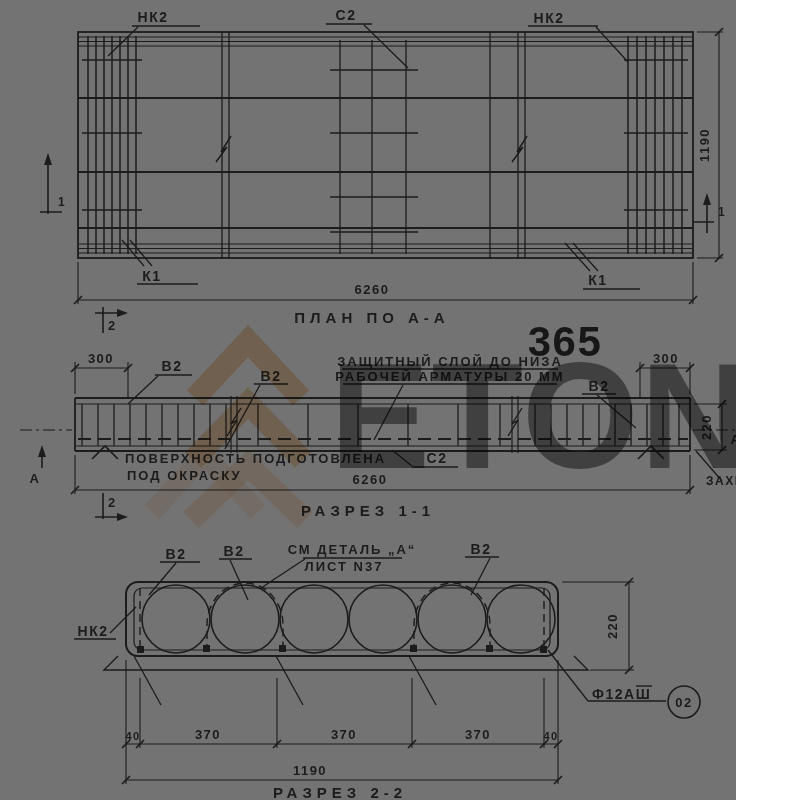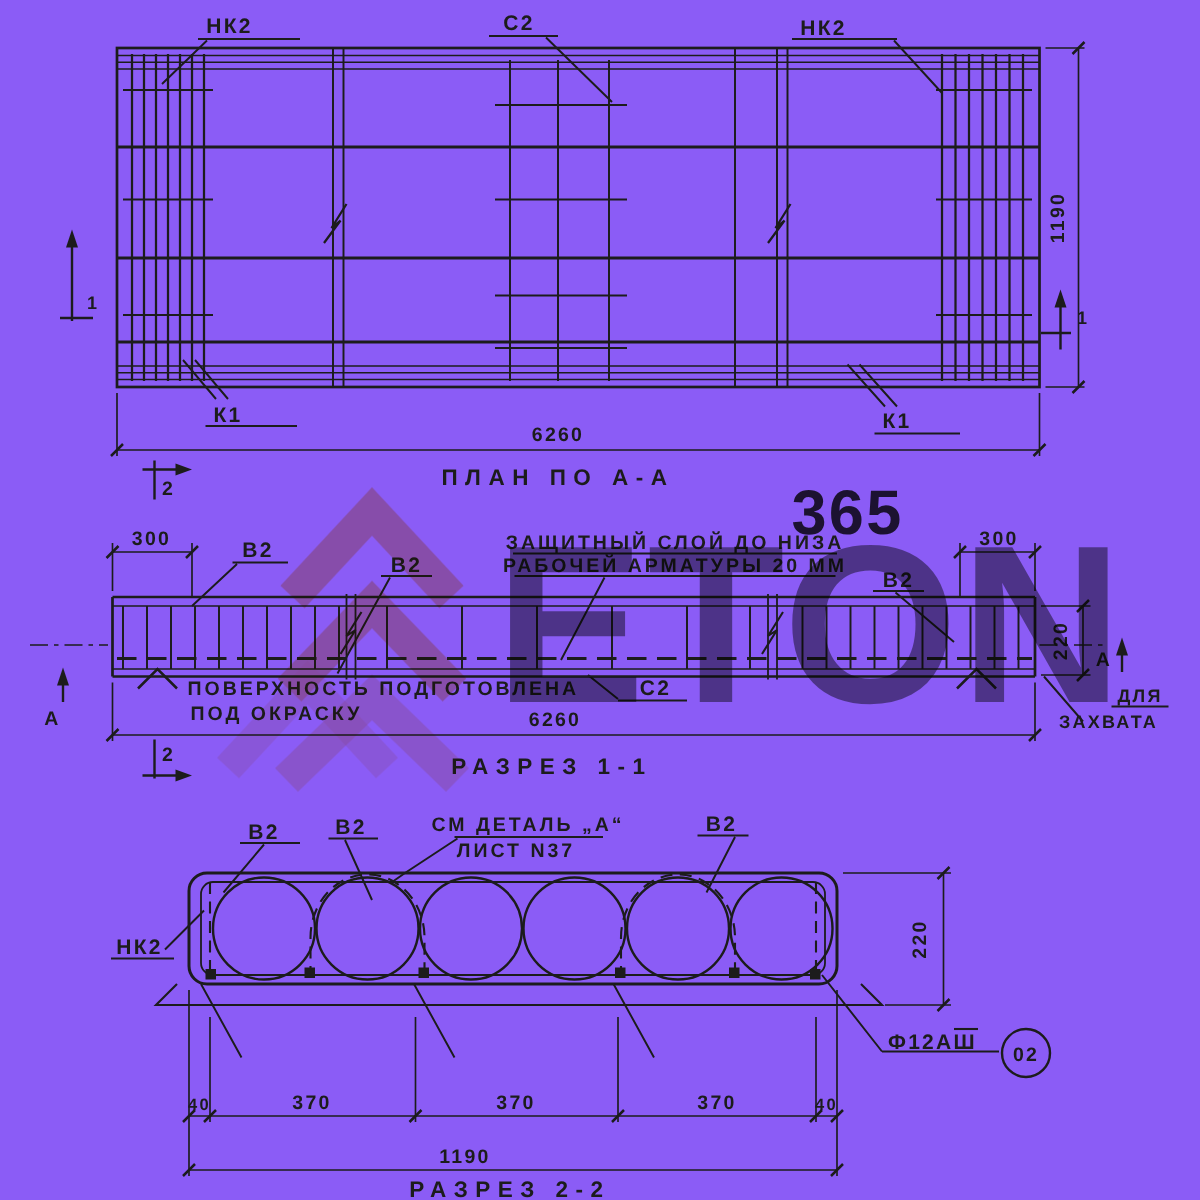--- a/index.html
+++ b/index.html
@@ -1,16 +1,16 @@
 <!DOCTYPE html>
 <html><head>
 <meta charset="utf-8">
 <style>
   html,body{margin:0;padding:0;background:#ffffff;}
-  #canvas{position:relative;width:800px;height:800px;background:#8b5cf6;overflow:hidden;
+  #canvas{position:relative;width:736px;height:800px;background:#737373;overflow:hidden;
           font-family:"Liberation Sans", sans-serif;}
   svg text{fill:#1c1c1c;font-weight:bold;font-family:"Liberation Sans", sans-serif;letter-spacing:1.5px;}
   svg .note{letter-spacing:2px;}
   svg .ttl{letter-spacing:5px;}
   .ln{stroke:#1c1c1c;fill:none;}
 </style>
 </head>
 <body>
 
 <div id="canvas">

